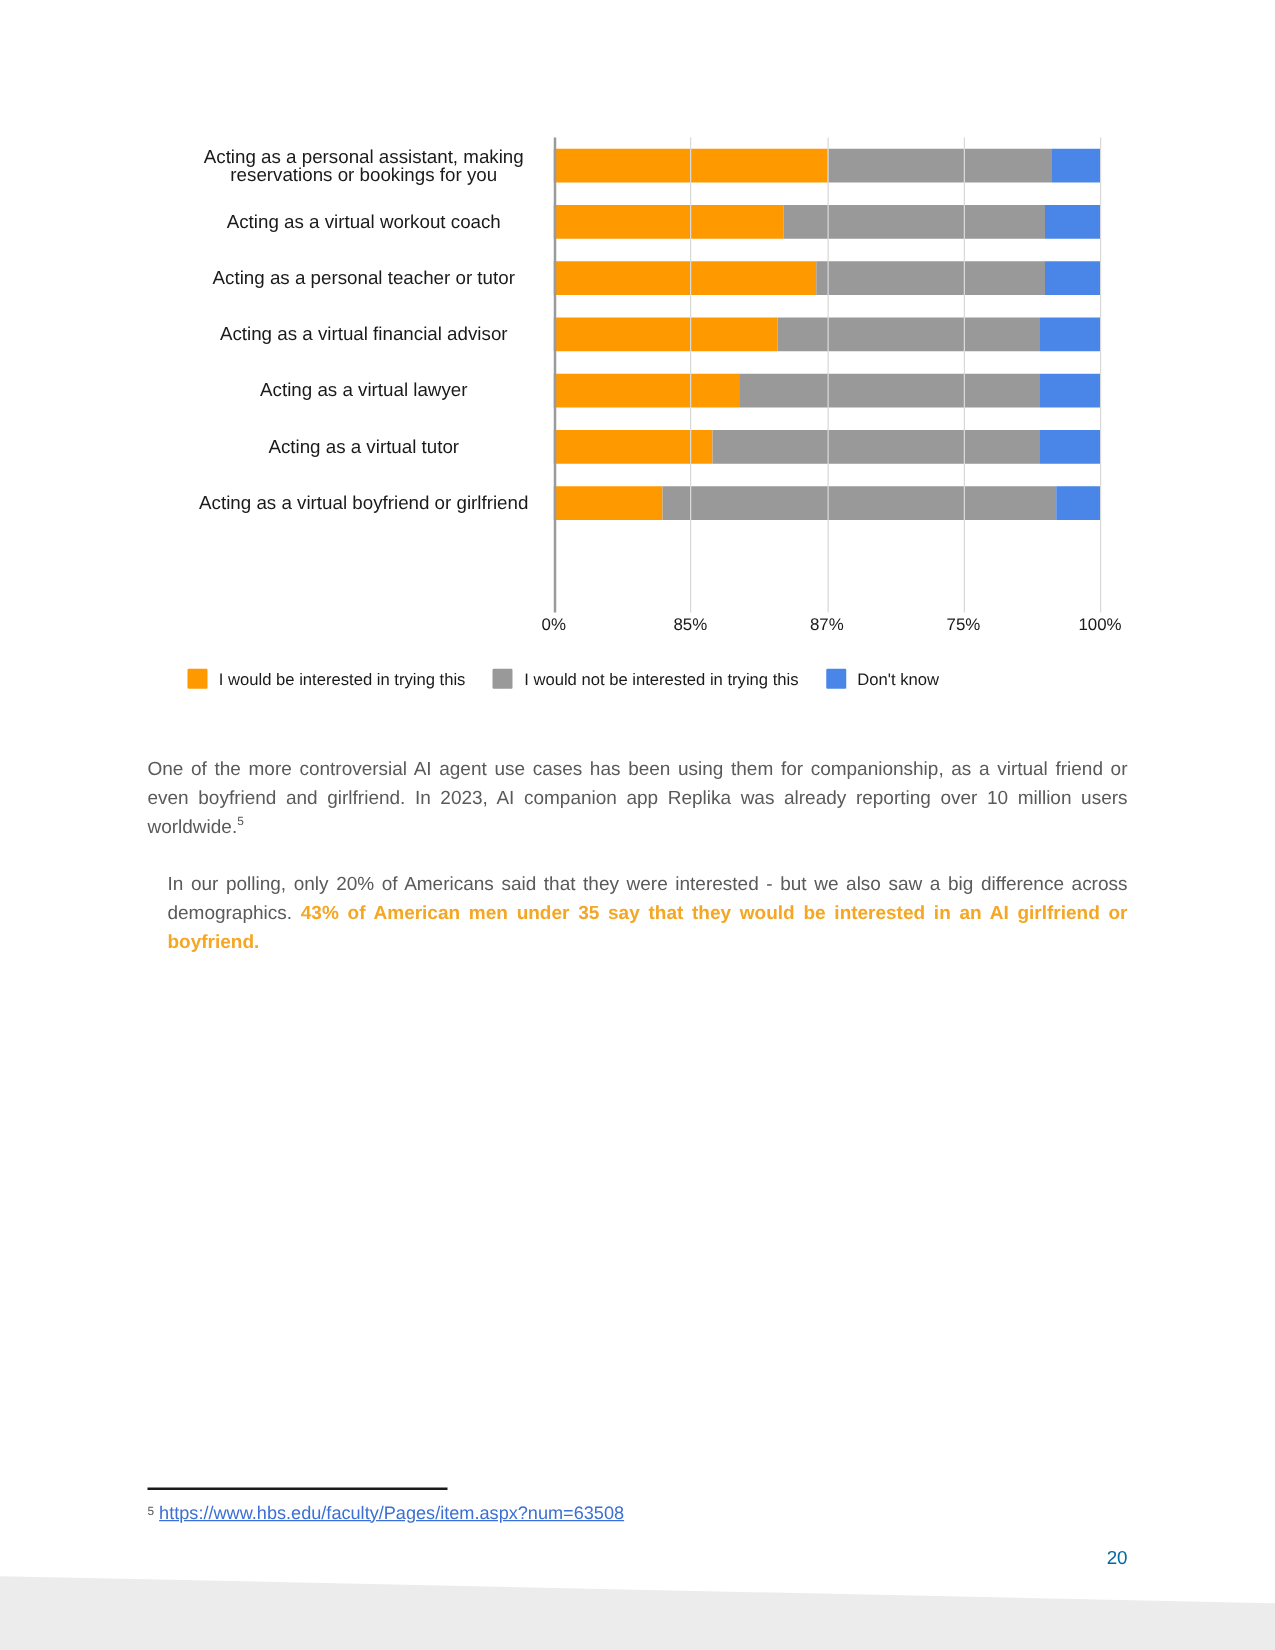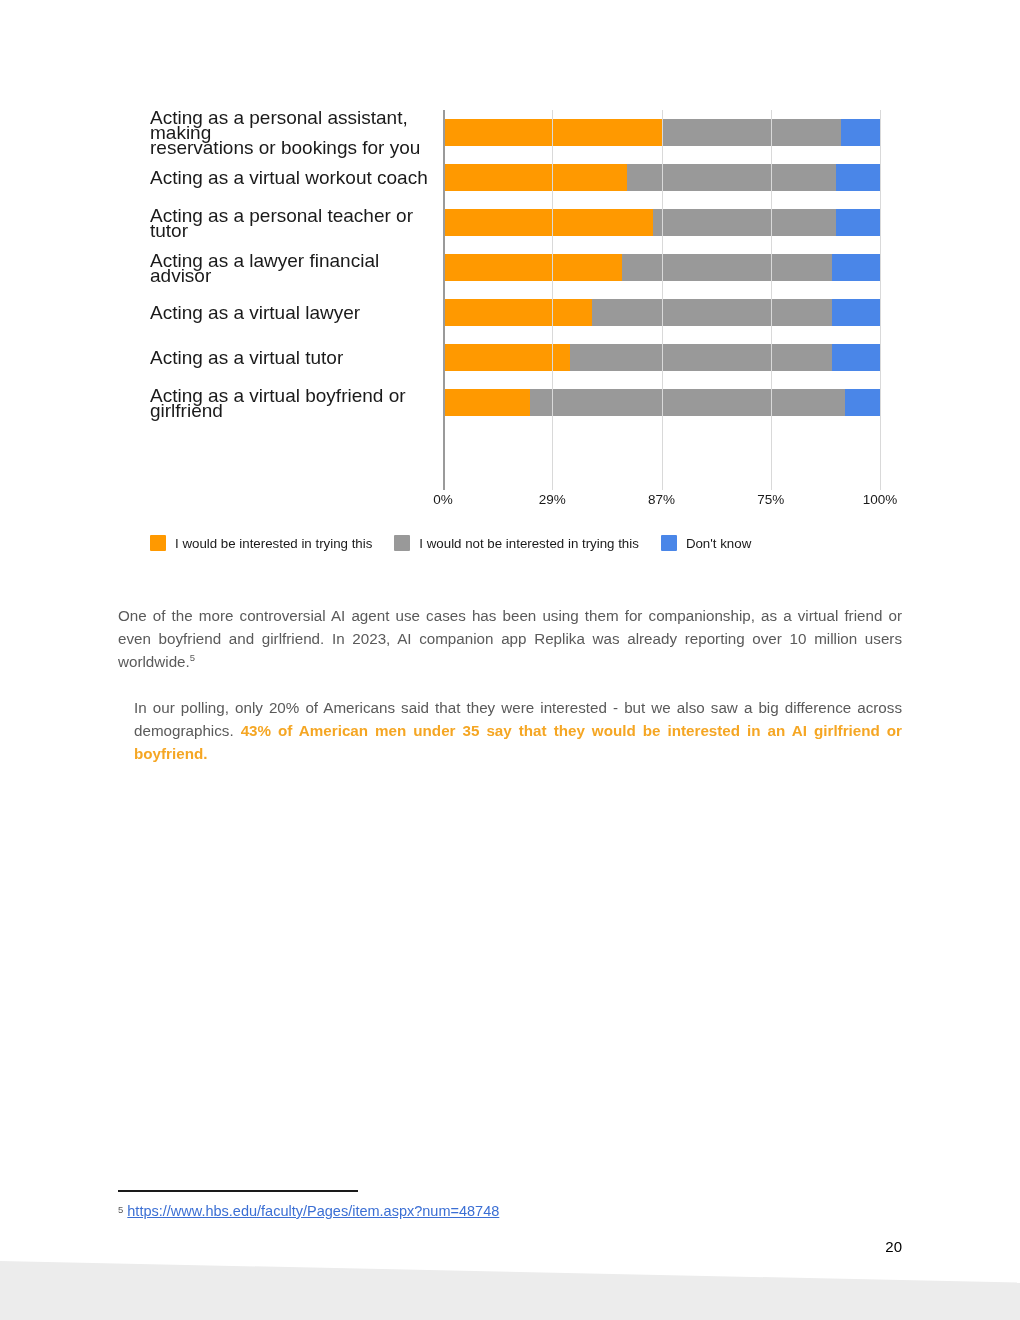--- a/index.html
+++ b/index.html
@@ -56,22 +56,22 @@
   }
   .row {
     display: flex;
     align-items: center;
     height: 45px;
   }
   .row-label {
     width: 293px;
     box-sizing: border-box;
     padding-right: 11px;
-    text-align: left;
-    font-size: 19px;
+    text-align: center;
+    font-size: 15px;
     line-height: 15px;
     color: #1a1a1a;
     font-family: "Liberation Sans", sans-serif;
     white-space: pre-line;
   }
   .row-track {
     position: relative;
     width: 437px;
     height: 45px;
     display: flex;
@@ -206,21 +206,21 @@
     font-size: 14.5px;
     line-height: 16px;
     word-break: break-all;
   }
 
   .page-number {
     position: absolute;
     right: 118px;
     top: 1238px;
     font-size: 15px;
-    color: #000000;
+    color: #0369a1;
   }
 </style>
 </head>
 <body>
 
 <div class="page">
 
   <div class="chart-block">
     <div class="chart-area">
 
@@ -250,21 +250,21 @@
             <div class="row-label">Acting as a personal teacher or tutor</div>
             <div class="row-track">
               <div class="bar">
                 <div class="seg seg-interested" style="width: 48%; background: rgb(255, 153, 0);"></div>
                 <div class="seg seg-not" style="width: 42%; background: rgb(153, 153, 153);"></div>
                 <div class="seg seg-dontknow" style="width: 10%; background: rgb(74, 134, 232);"></div>
               </div>
             </div>
           </div>
           <div class="row">
-            <div class="row-label">Acting as a lawyer financial advisor</div>
+            <div class="row-label">Acting as a virtual financial advisor</div>
             <div class="row-track">
               <div class="bar">
                 <div class="seg seg-interested" style="width: 41%; background: rgb(255, 153, 0);"></div>
                 <div class="seg seg-not" style="width: 48%; background: rgb(153, 153, 153);"></div>
                 <div class="seg seg-dontknow" style="width: 11%; background: rgb(74, 134, 232);"></div>
               </div>
             </div>
           </div>
           <div class="row">
             <div class="row-label">Acting as a virtual lawyer</div>
@@ -301,21 +301,21 @@
       <div class="grid">
           <div class="gridline axis" style="left: 0px;"></div>
           <div class="gridline" style="left: 109.25px;"></div>
           <div class="gridline" style="left: 218.5px;"></div>
           <div class="gridline" style="left: 327.75px;"></div>
           <div class="gridline" style="left: 437px;"></div>
         </div>
 
       <div class="xaxis">
           <div class="xtick" style="left: 0px;">0%</div>
-          <div class="xtick" style="left: 109.25px;">29%</div>
+          <div class="xtick" style="left: 109.25px;">85%</div>
           <div class="xtick" style="left: 218.5px;">87%</div>
           <div class="xtick" style="left: 327.75px;">75%</div>
           <div class="xtick" style="left: 437px;">100%</div>
         </div>
     </div>
 
     <div class="legend">
         <div class="legend-item">
           <span class="legend-swatch" style="background: rgb(255, 153, 0);"></span>
           <span>I would be interested in trying this</span>
@@ -337,20 +337,20 @@
     </p>
     <p class="para-2">
       <span>In our polling, only 20% of Americans said that they were interested - but we also saw a big difference across demographics. </span><span class="hl">43% of American men under 35 say that they would be interested in an AI girlfriend or boyfriend.</span>
     </p>
   </div>
 
   <div class="footnote">
     <div class="footnote-rule"></div>
     <div class="footnote-line">
       <span class="footnote-marker">5</span>
-      <a class="footnote-link" href="#">https://www.hbs.edu/faculty/Pages/item.aspx?num=48748</a>
+      <a class="footnote-link" href="#">https://www.hbs.edu/faculty/Pages/item.aspx?num=63508</a>
     </div>
   </div>
 
   <div class="page-number">20</div>
 
   <div class="page-fold"></div>
 </div>
 
 </body></html>

